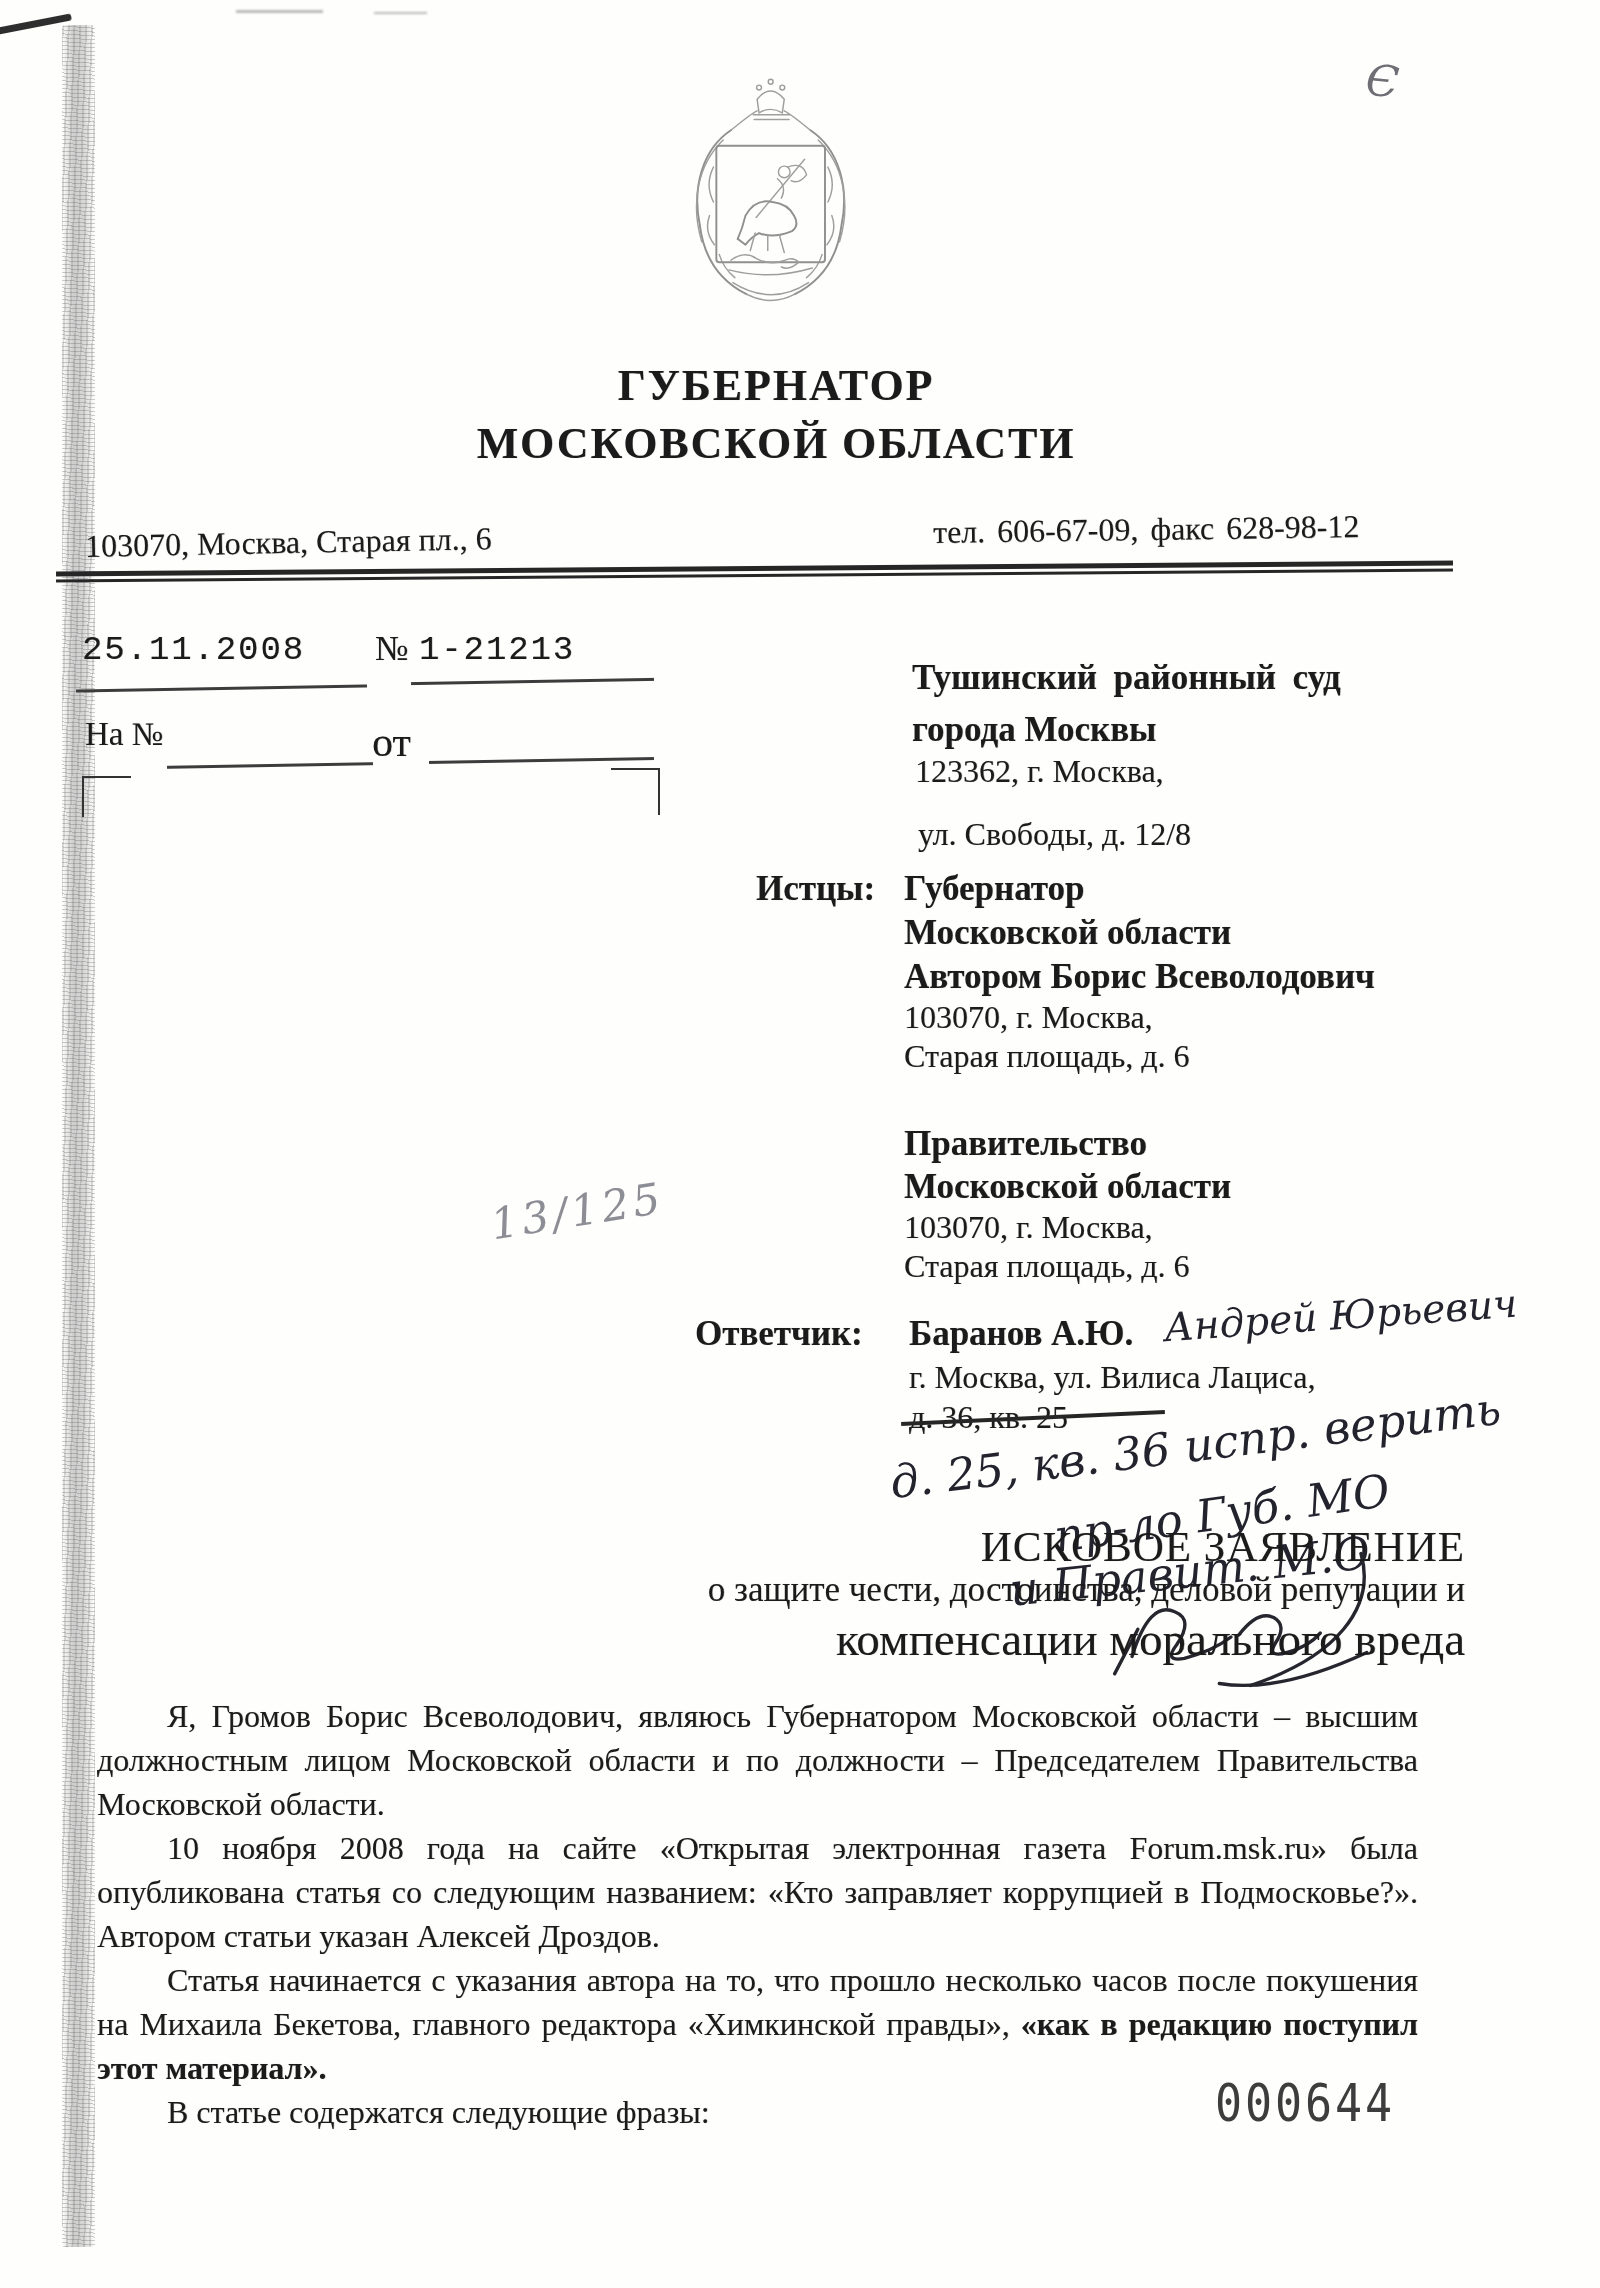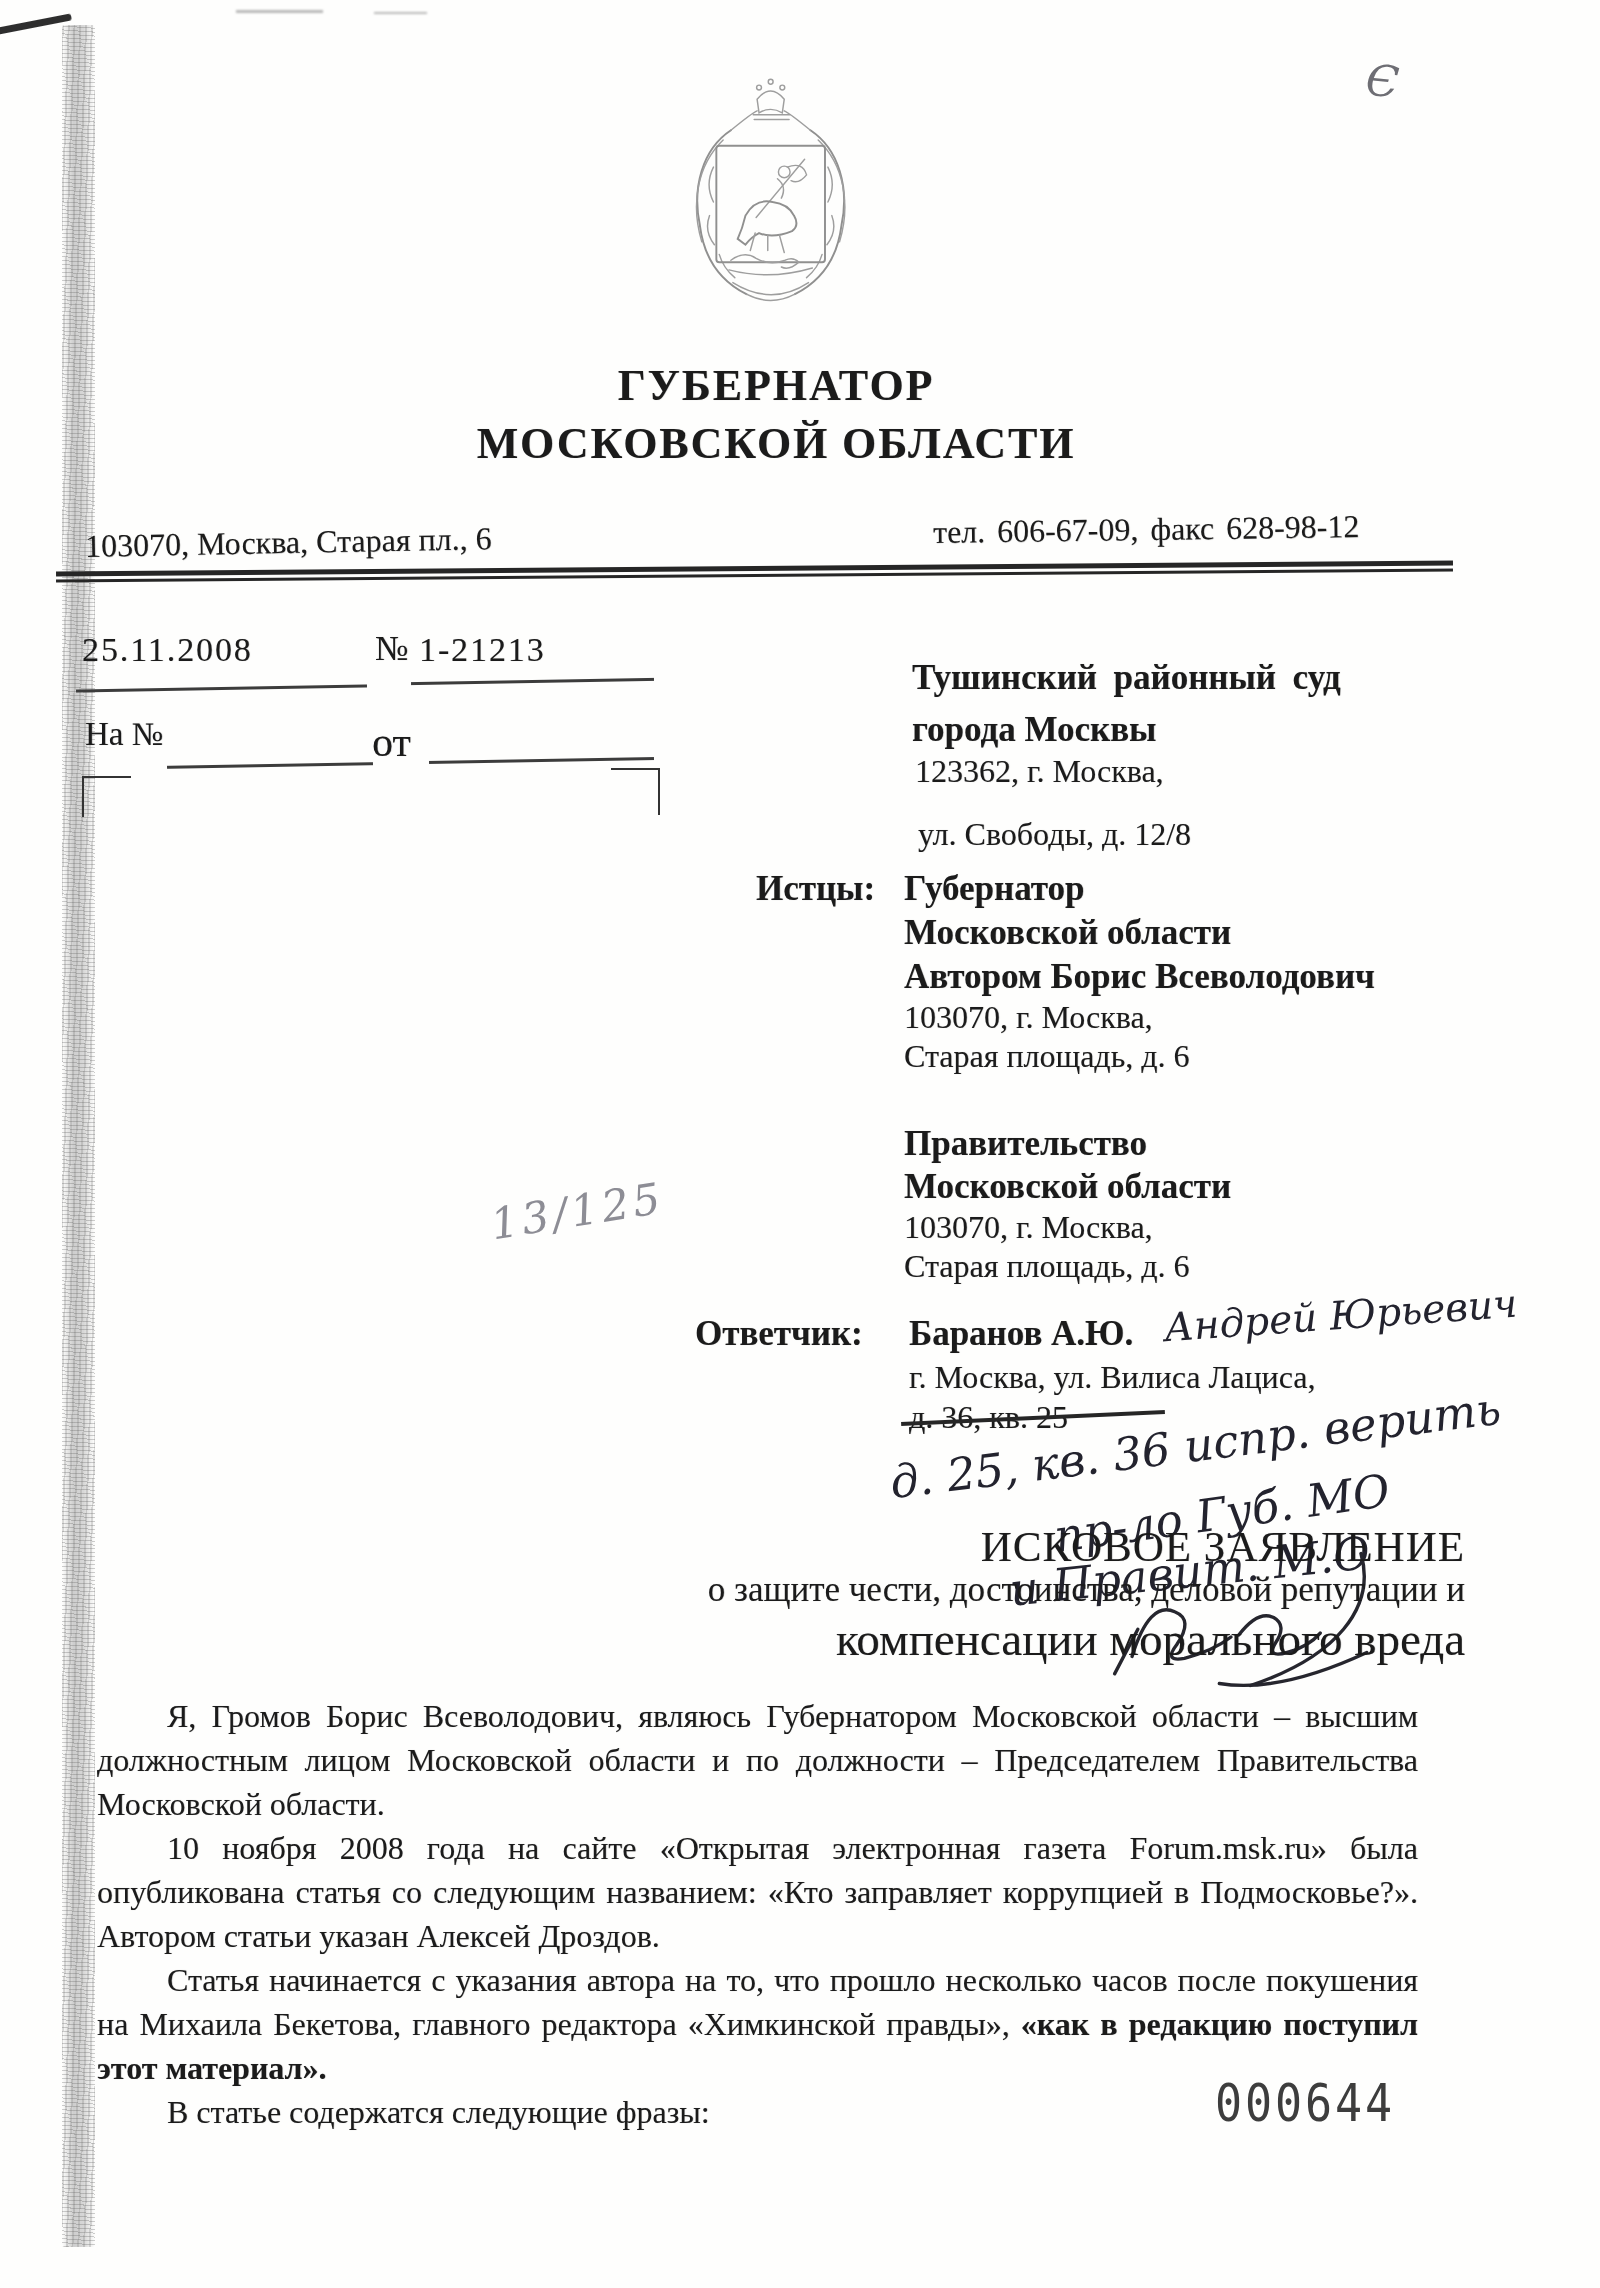--- a/index.html
+++ b/index.html
@@ -24,21 +24,21 @@
   .top-dash{ height:2.9px; background:#b9b9b9; filter:blur(0.8px); }
   
   .letterhead-title{ left:87px; top:357px; width:1378px; text-align:center;
     font-size:44px; font-weight:bold; line-height:58px; letter-spacing:1.9px; }
   .addr-left{ left:85px; top:524px; font-size:32px; transform:rotate(-1.1deg); }
   .phone-right{ left:933px; top:511px; font-size:32px; word-spacing:3.9px; transform:rotate(-0.8deg); }
   .rule{ left:56px; width:1397px; background:#262626; transform:rotate(-0.45deg); filter:blur(0.3px); }
   .rule1{ top:566px; height:4.9px; }
   .rule2{ top:574px; height:2.9px; }
   
-  .mono{ font-family:Liberation Serif, serif; }
+  .mono{ font-family:Liberation Mono, monospace; }
   .ref-date{ left:82px; top:631px; font-size:34px; letter-spacing:1.9px; }
   .ref-nosign{ left:375px; top:629px; font-size:35px; }
   .ref-number{ left:419px; top:631px; font-size:34px; letter-spacing:1.9px; }
   .lbl-na{ left:85px; top:716px; font-size:33px; }
   .lbl-ot{ left:372px; top:718px; font-size:42px; }
   .uline{ position:absolute; height:2.9px; background:#3c3c3c; filter:blur(0.4px); transform:rotate(-1deg); }
   .bracket-left{ left:82px; top:776px; width:47px; height:39px;
     border-top:2.9px solid #333; border-left:2.9px solid #333; }
   .bracket-right{ left:611px; top:768px; width:47px; height:45px;
     border-top:2.9px solid #333; border-right:2.9px solid #333; }

